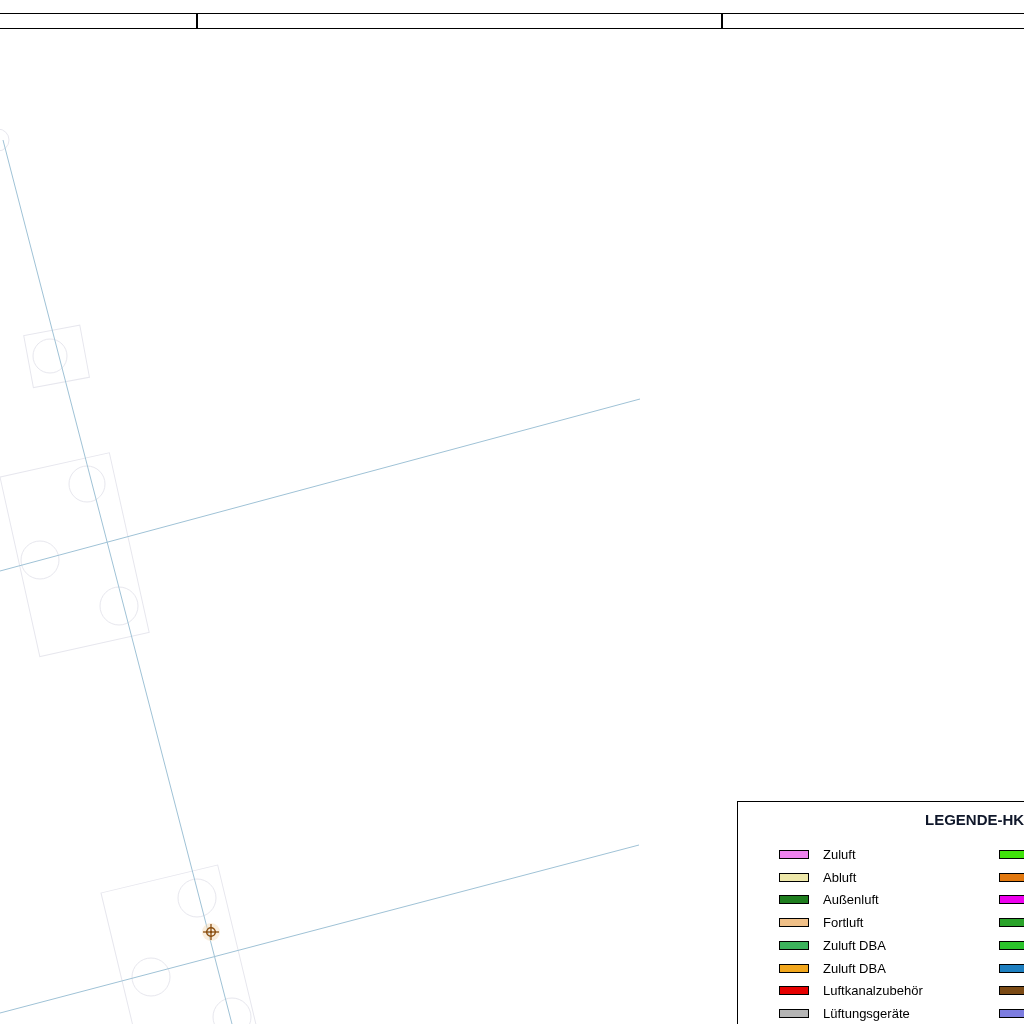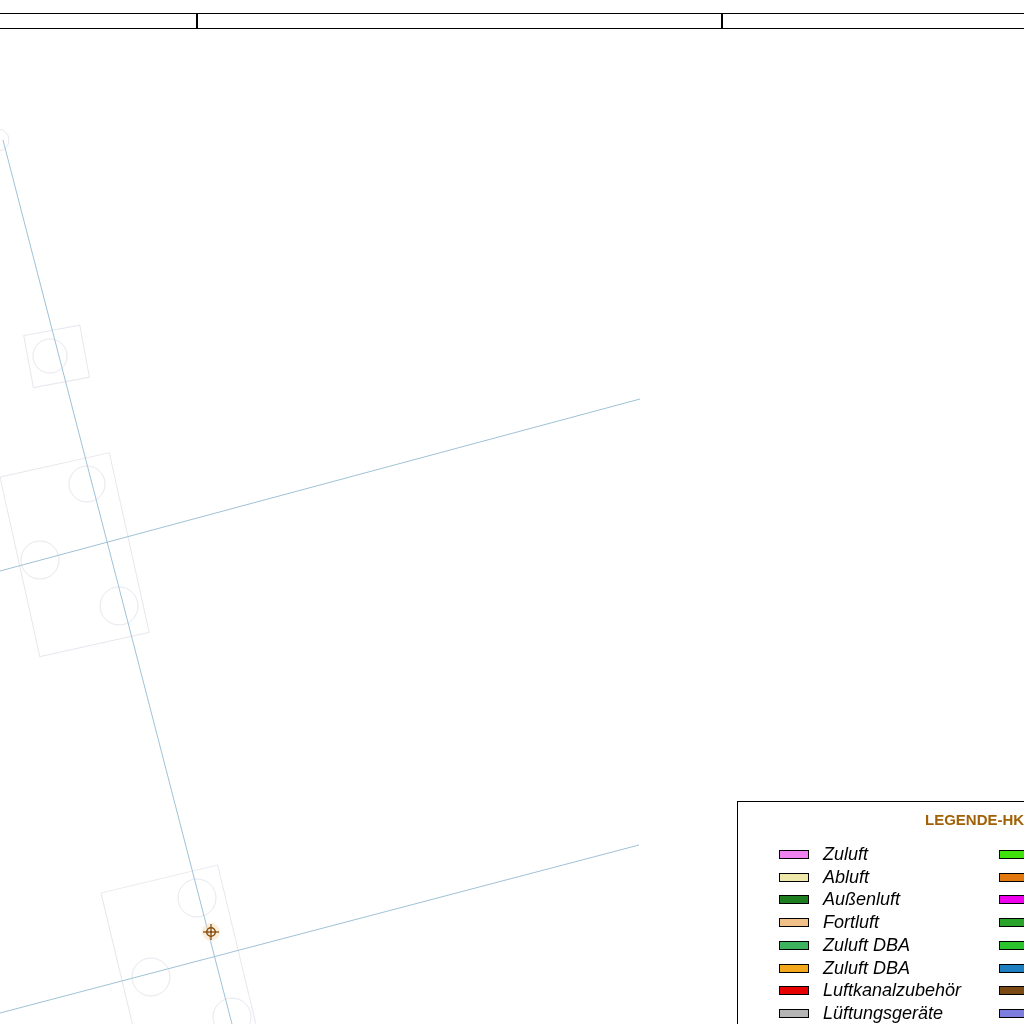--- a/index.html
+++ b/index.html
@@ -23,31 +23,31 @@
   .vdiv.d2{left:721px;}
   
   svg.drawing{position:absolute;left:0;top:0;}
   
   .legend{
     position:absolute;left:737px;top:801px;width:330px;height:290px;
     background:#ffffff;border:1.5px solid #000;box-sizing:border-box;
   }
   .legend-title{
     position:absolute;left:187px;top:9px;
-    font-size:15px;font-weight:bold;color:#a16207;white-space:nowrap;
+    font-size:15px;font-weight:bold;color:#0f172a;white-space:nowrap;
   }
   .legend-row{position:absolute;left:0;width:330px;height:14px;}
   .swatch{
     position:absolute;top:0;height:7px;border:1px solid #000;box-sizing:content-box;
   }
   .swatch.left{left:41px;width:28px;}
   .swatch.right{left:261px;width:42px;}
   .legend-label{
     position:absolute;left:85px;top:-3px;
-    font-size:18px;line-height:15px;color:#000;white-space:nowrap;font-style:italic;
+    font-size:13px;line-height:15px;color:#000;white-space:nowrap;
   }
 </style>
 </head>
 <body>
 
 <div class="canvas">
 
   <div class="titlebar">
     <div class="vdiv d1"></div>
     <div class="vdiv d2"></div>

